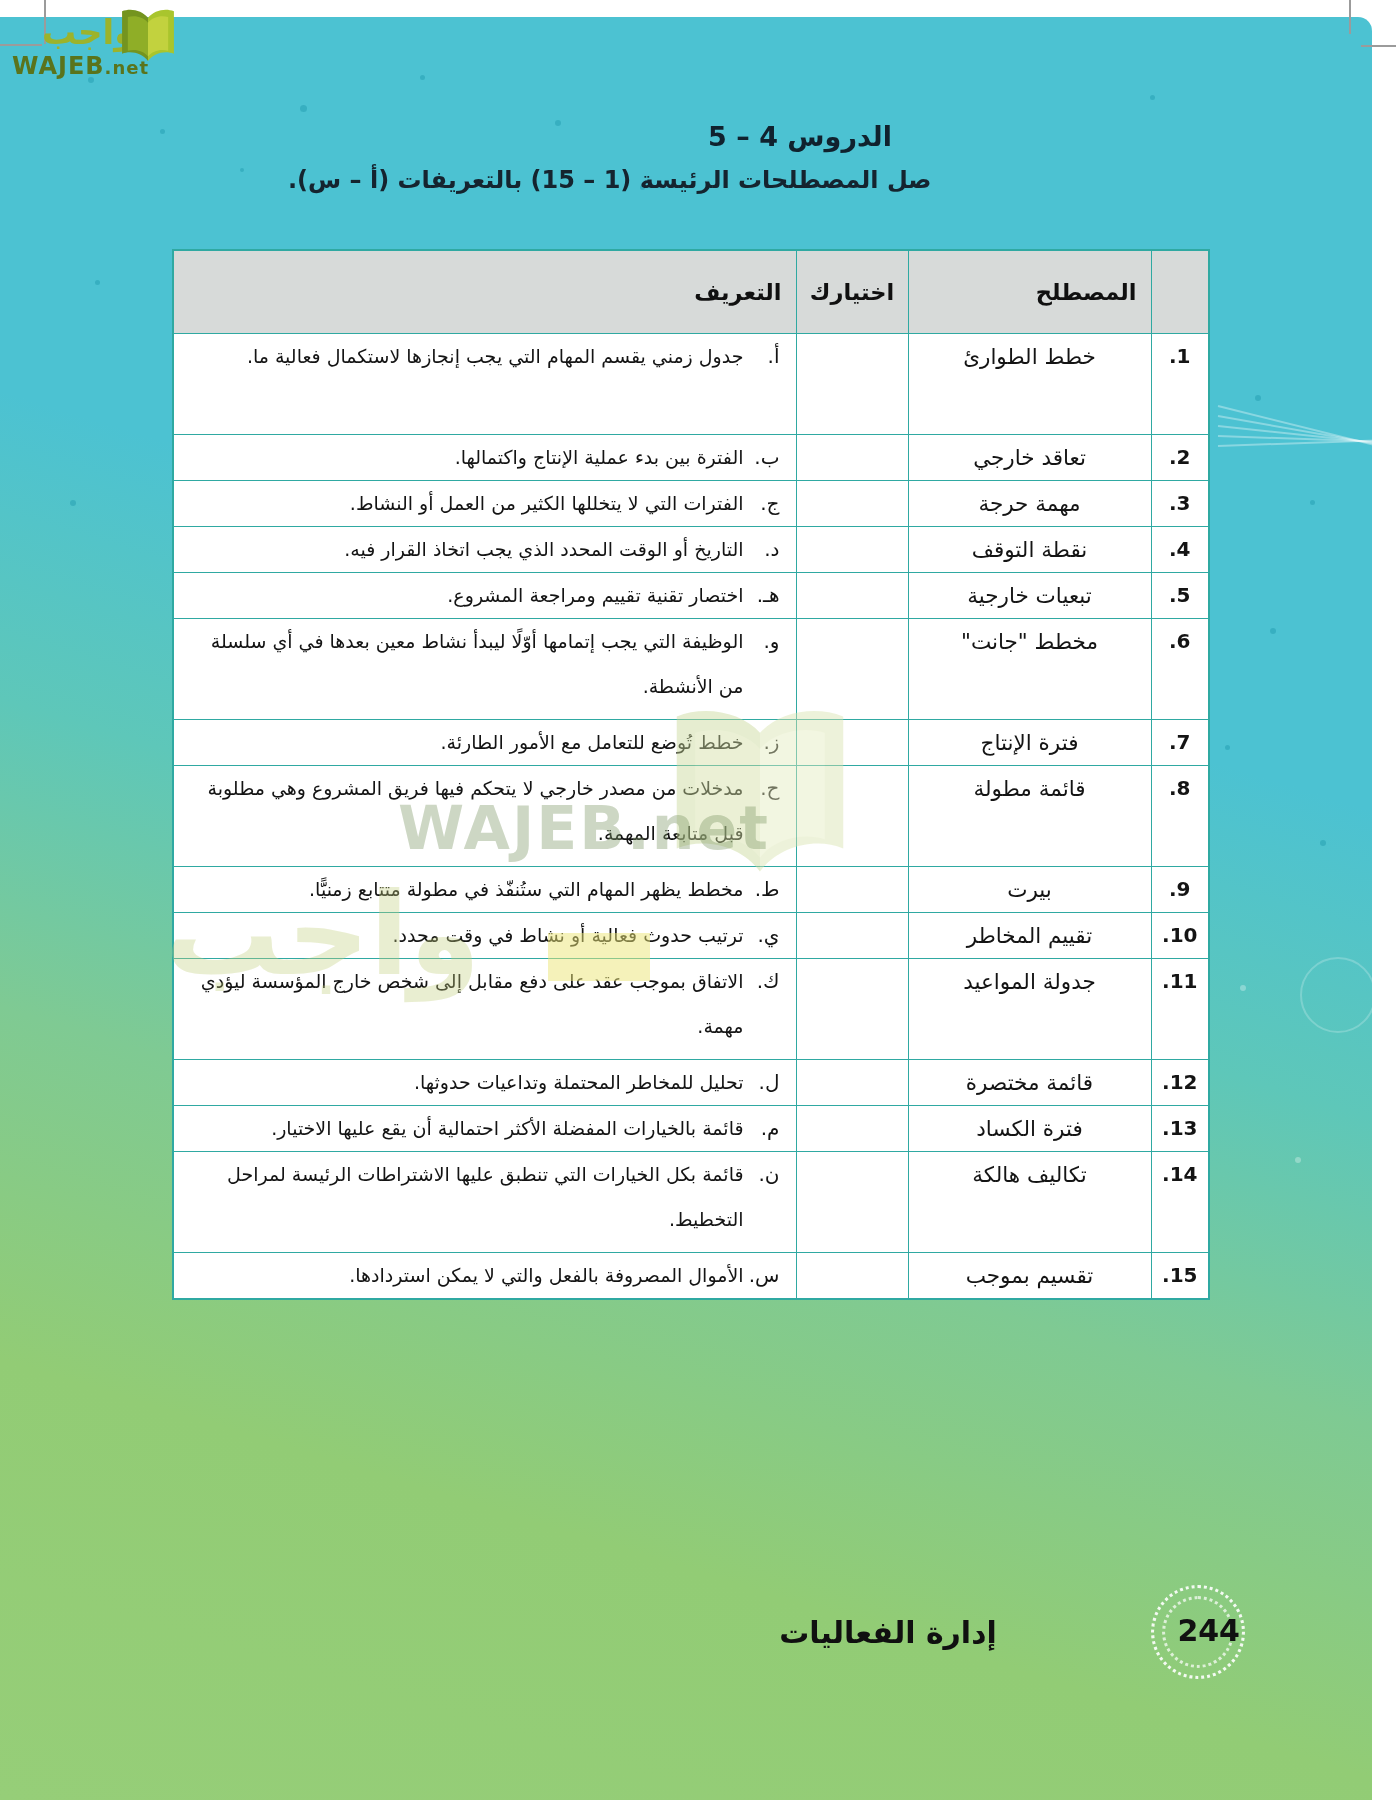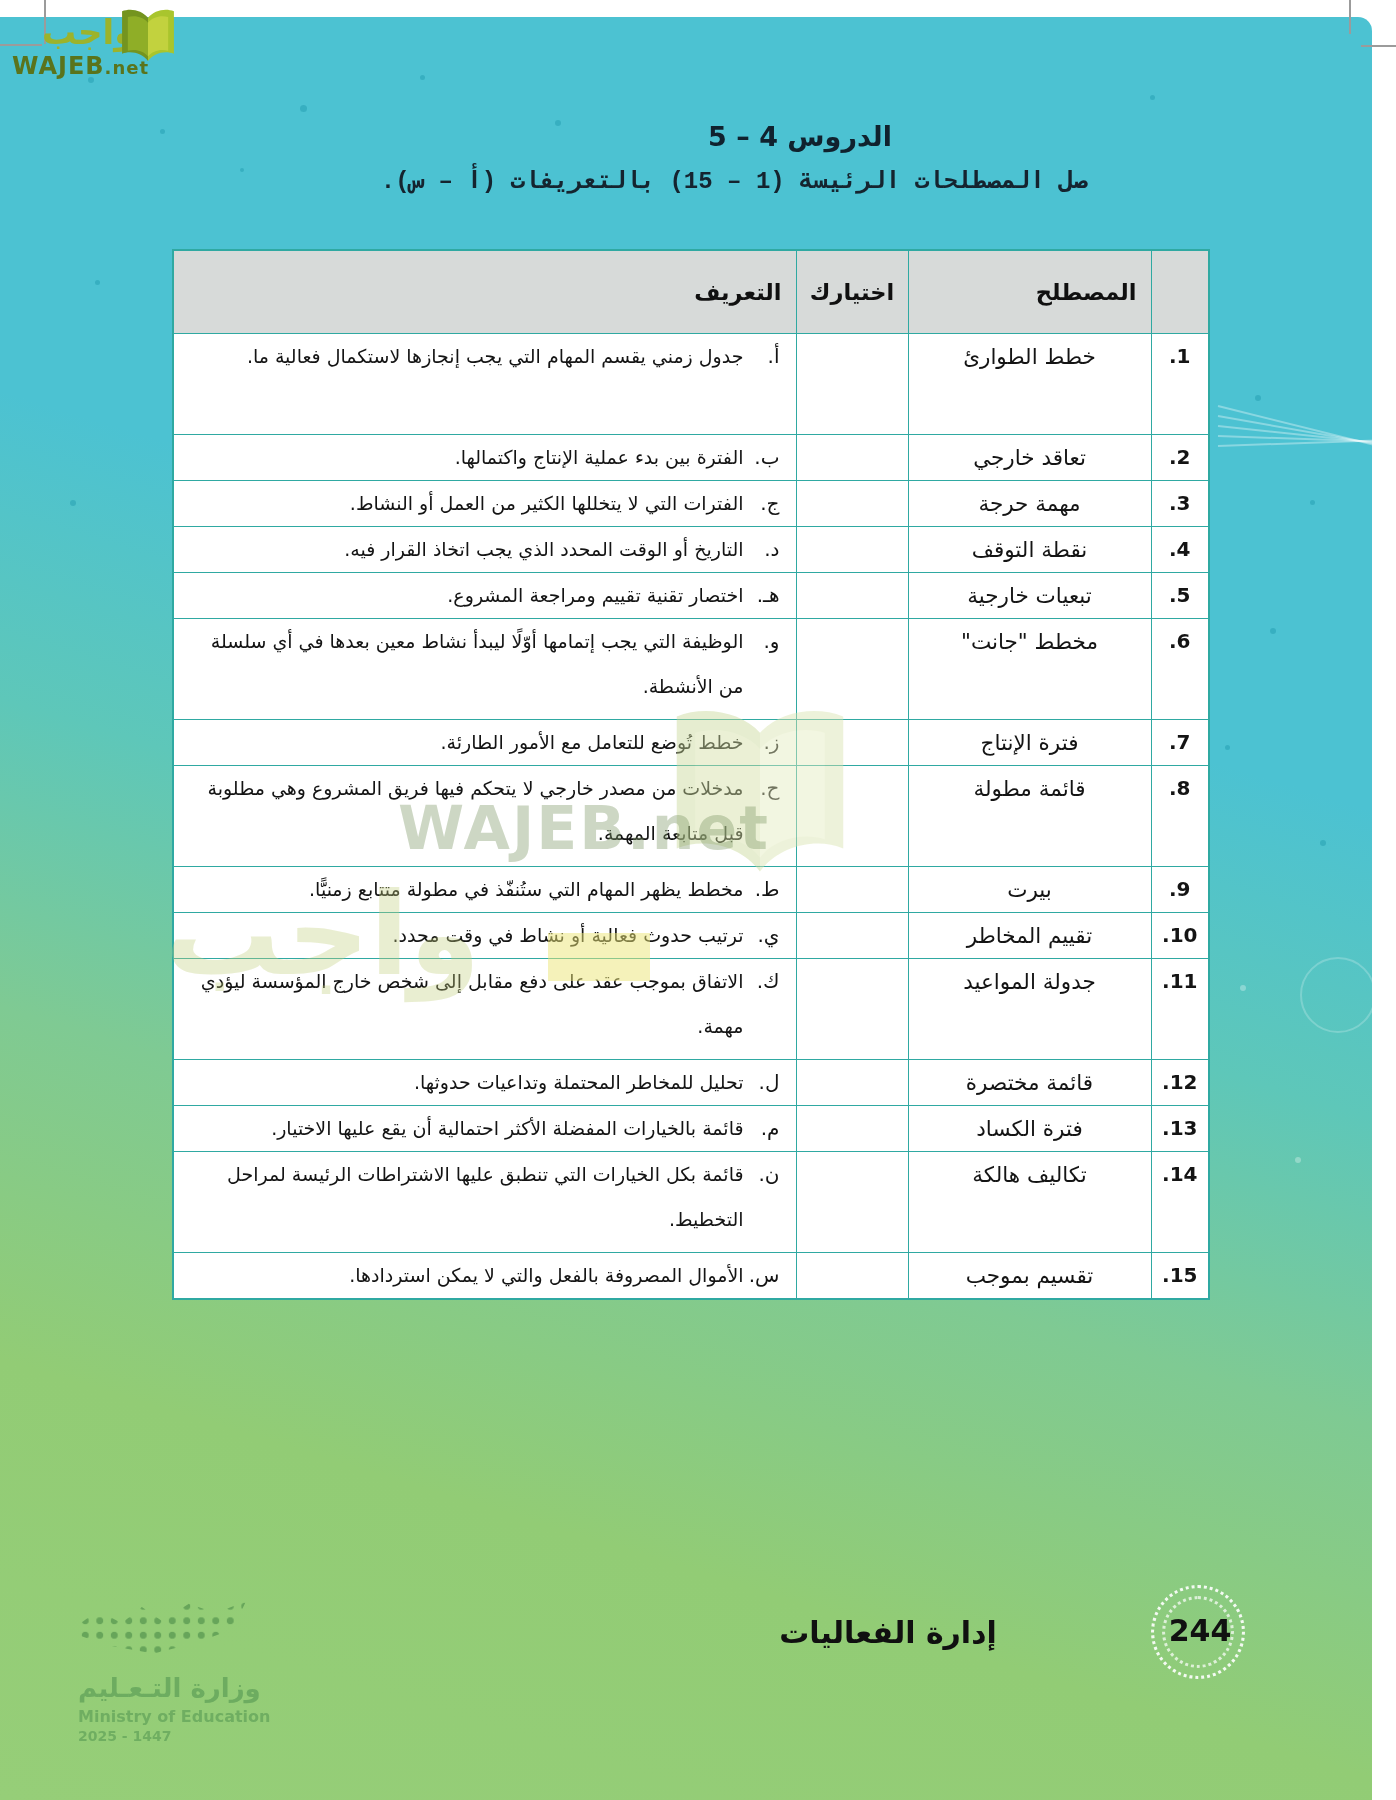--- a/index.html
+++ b/index.html
@@ -28,22 +28,22 @@
   
   .wajeb{position:absolute;left:8px;top:6px;width:190px;height:80px;}
   .wajeb .ar{position:absolute;left:34px;top:6px;font-size:34px;font-weight:bold;color:#9cb32b;direction:rtl;}
   .wajeb .latin{position:absolute;left:4px;top:46px;font-size:24px;font-weight:bold;color:#5a741c;letter-spacing:1px;}
   .wajeb .latin .tld{font-size:18px;}
   .wajeb .book{position:absolute;left:104px;top:0px;}
 
   
   .page-title{position:absolute;top:104px;left:500px;width:600px;text-align:center;
     font-size:27px;font-weight:bold;color:#10222e;direction:rtl;}
-  .page-subtitle{position:absolute;top:149px;left:288px;width:800px;text-align:right;
-    font-size:24px;font-weight:bold;color:#15242f;direction:rtl;font-family:Liberation Mono, monospace;}
+  .page-subtitle{position:absolute;top:149px;left:288px;width:800px;text-align:left;
+    font-size:24px;font-weight:bold;color:#15242f;direction:rtl;}
 
   
   table.match{
     position:absolute;top:232px;left:172px;width:1036px;
     border-collapse:collapse;table-layout:fixed;direction:rtl;
     border:2.5px solid #2fa9a2;background:#fff;
   }
   table.match th,table.match td{border:1.6px solid #2fa9a2;background:#fff;}
   table.match th{
     background:#d7dad9;height:46px;font-size:22.5px;font-weight:bold;color:#101010;
@@ -64,21 +64,21 @@
   .wm-text{left:398px;top:776px;font-size:60px;font-weight:bold;color:#7e9866;opacity:.38;letter-spacing:2px;}
   .wm-ar{left:165px;top:850px;font-size:115px;font-weight:bold;color:#c3cf7e;opacity:.35;direction:rtl;}
   .wm-yellow{left:548px;top:916px;width:102px;height:48px;background:rgba(236,229,118,.50);}
 
   
   .footer-label{position:absolute;top:1598px;left:778px;width:220px;text-align:center;
     font-size:30px;font-weight:bold;color:#101010;direction:rtl;}
   .badge-ring{position:absolute;border-radius:50%;}
   .ring1{left:1151px;top:1568px;width:88px;height:88px;border:3px dotted rgba(255,255,255,.9);}
   .ring2{left:1162px;top:1579px;width:66px;height:66px;border:3px dotted rgba(255,255,255,.7);}
-  .badge-num{position:absolute;left:1160px;top:1596px;width:80px;text-align:center;
+  .badge-num{position:absolute;left:1160px;top:1596px;width:80px;text-align:right;
     font-size:30px;font-weight:bold;color:#111;}
 
   
   .moe{position:absolute;left:78px;top:1582px;width:230px;color:#69a95e;}
   .moe-dots{
     width:168px;height:58px;
     background-image:radial-gradient(circle,rgba(95,158,85,.85) 3.2px,transparent 3.9px);
     background-size:14.5px 14.5px;
     clip-path:polygon(0 45%,12% 20%,26% 42%,38% 14%,50% 38%,66% 8%,82% 24%,100% 4%,92% 52%,70% 76%,45% 94%,18% 80%,0 62%);
   }
@@ -317,26 +317,20 @@
   </div>
   <div class="wm wm-text">WAJEB.net</div>
   <div class="wm wm-ar">واجب</div>
   <div class="wm wm-yellow"></div>
 
   <div class="footer-label">إدارة الفعاليات</div>
   <div class="badge-ring ring1"></div>
   <div class="badge-ring ring2"></div>
   <div class="badge-num">244</div>
 
-  <div class="moe">
-    <div class="moe-dots"></div>
-    <div class="moe-ar">وزارة التـعـليم</div>
-    <div class="moe-en">Ministry of Education</div>
-    <div class="moe-yr">2025 - 1447</div>
-  </div>
 </div>
 
 <div>
   <div class="cm" style="left:44px;top:0;width:2px;height:44px;"></div>
   <div class="cm" style="left:0;top:44px;width:42px;height:2px;"></div>
   <div class="cm" style="left:1349px;top:0;width:2px;height:34px;"></div>
   <div class="cm" style="left:1361px;top:45px;width:35px;height:2px;"></div>
 </div>
 
 <div class="wajeb">

